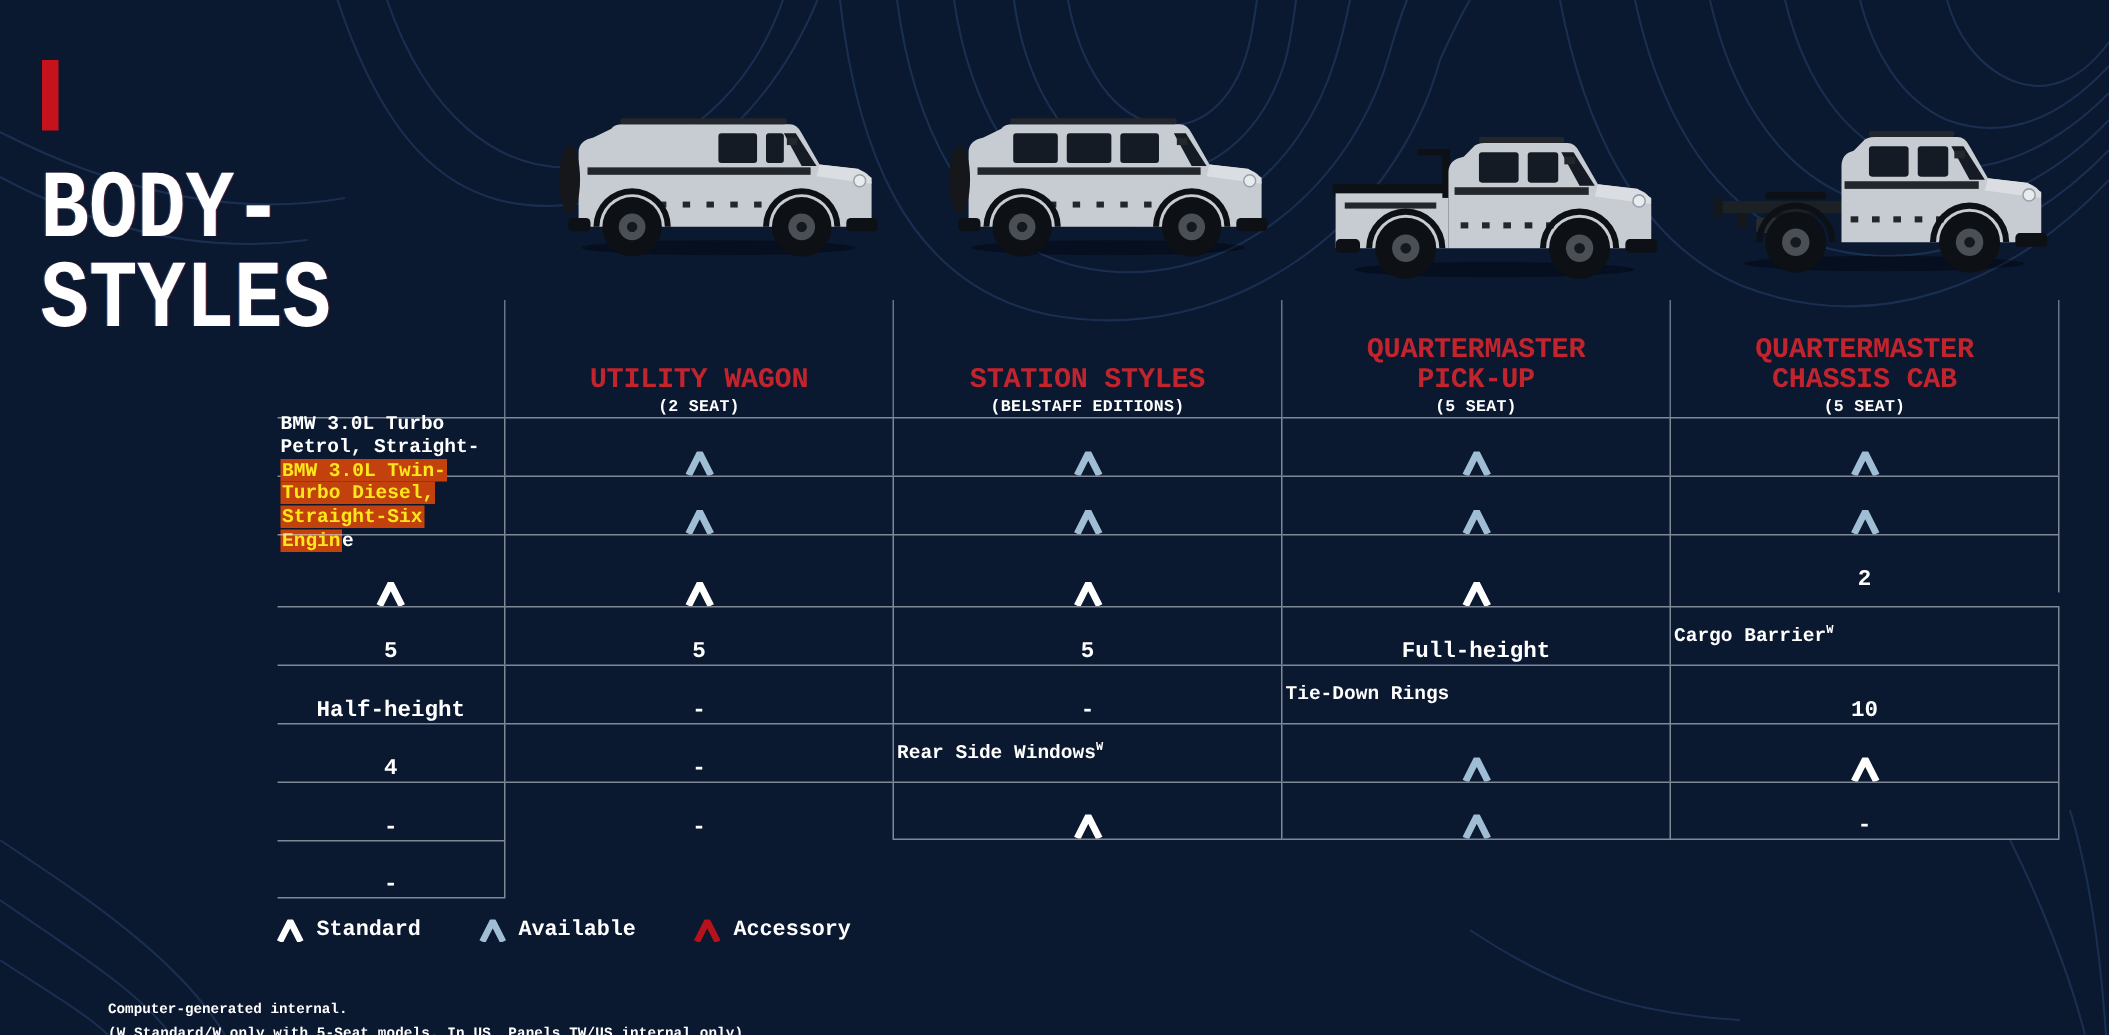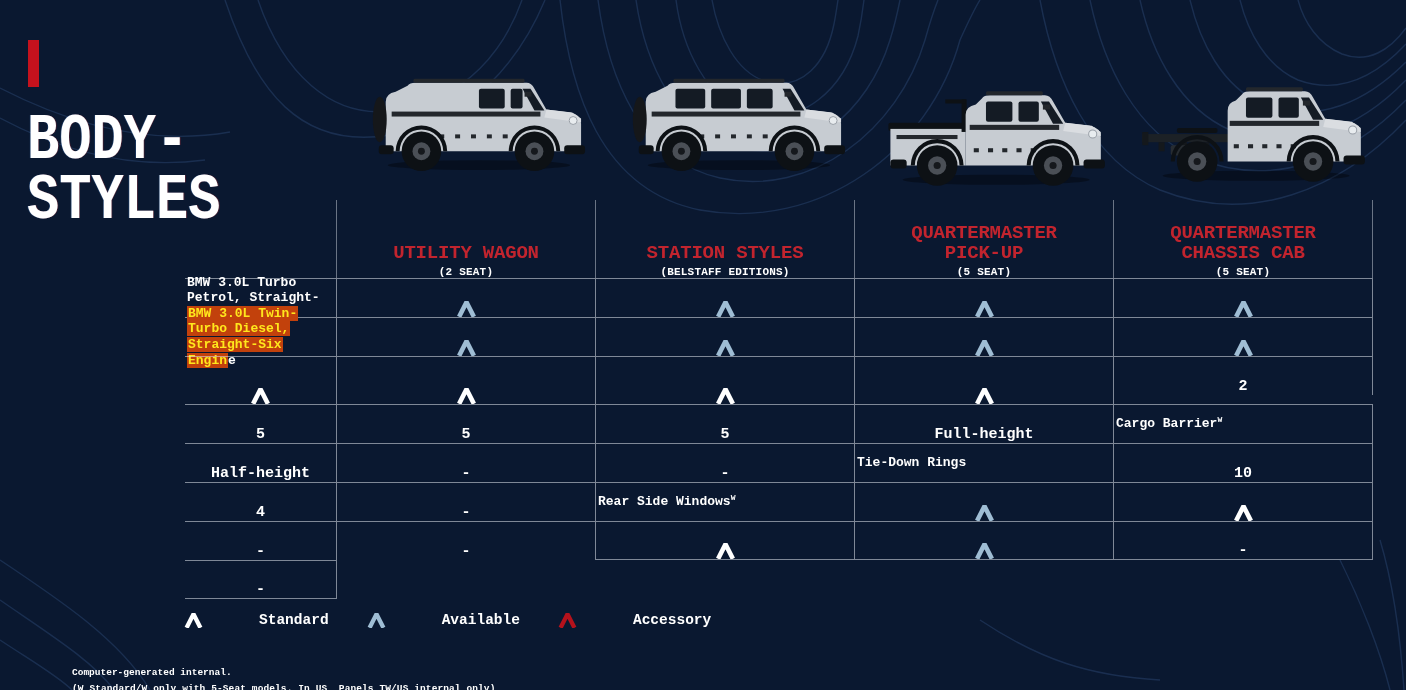--- a/index.html
+++ b/index.html
@@ -48,21 +48,21 @@
   .row-label sup{font-size:8px;vertical-align:super;line-height:0;}
   .hl{background:#c2410c;color:#ffe71c;padding:0 1px;
       -webkit-box-decoration-break:clone;box-decoration-break:clone;}
 
   .val{color:#ffffff;font-size:15px;font-weight:700;}
   .mark{display:flex;align-items:center;justify-content:center;line-height:0;}
 
   
   .legend{position:absolute;left:184px;top:612px;display:flex;align-items:center;gap:38px;}
   .legend-item{display:flex;align-items:center;gap:8px;}
-  .legend-label{color:#ffffff;font-size:14.5px;font-weight:700;margin-left:48px;}
+  .legend-label{color:#ffffff;font-size:14.5px;font-weight:700;}
 
   
   .footnote{position:absolute;left:72px;top:666px;color:#ffffff;
     font-size:9.5px;font-weight:700;line-height:14px;}
   .footnote .fn2{font-weight:700;letter-spacing:0.1px;display:block;margin-top:2px;}
 </style>
 </head>
 <body>
 
 <div class="page">

